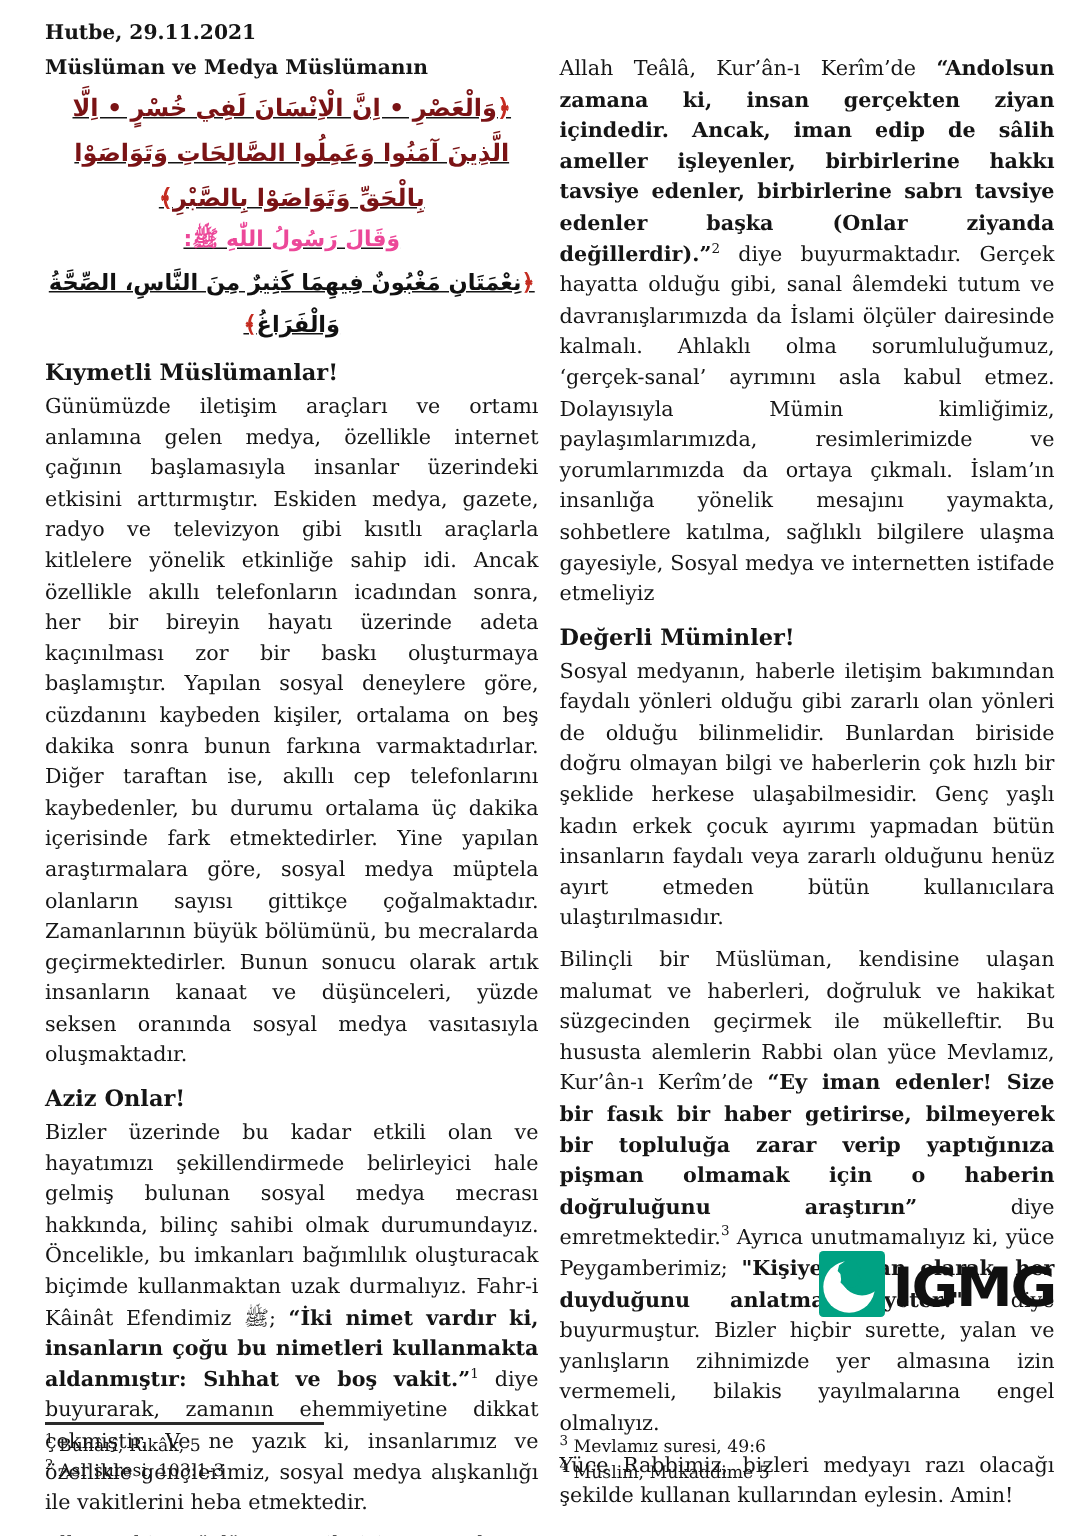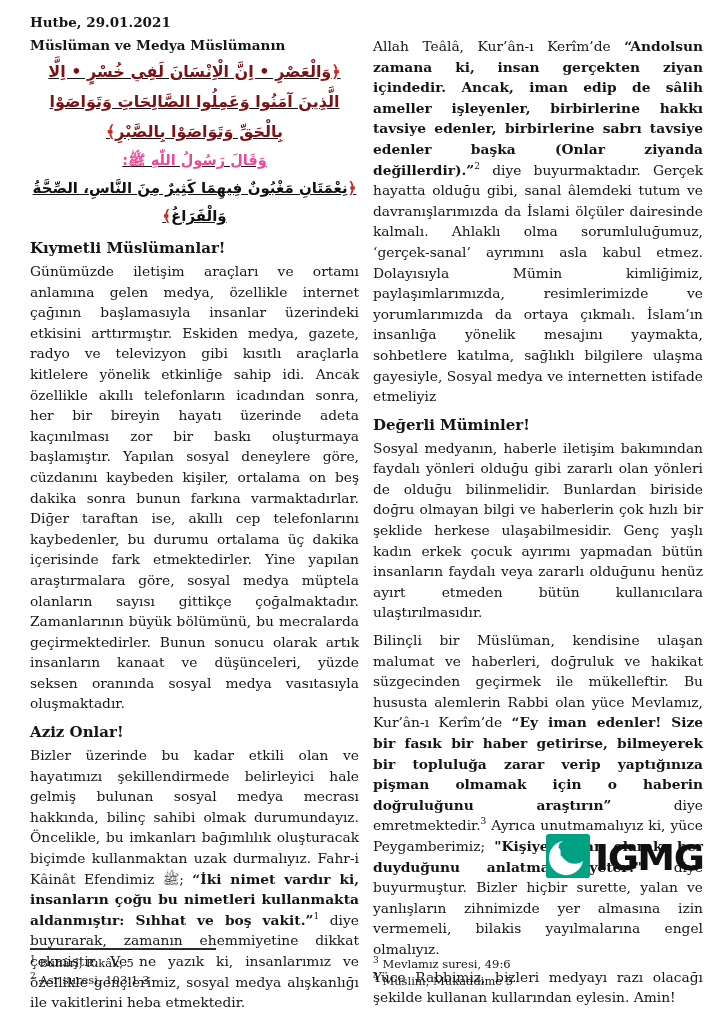--- a/index.html
+++ b/index.html
@@ -34,21 +34,21 @@
     font-family:"DejaVu Sans","Liberation Sans",sans-serif;font-weight:bold;
     font-size:38px;letter-spacing:-1.5px;line-height:1;color:#101010;transform:scaleY(0.95);
   }
 </style>
 </head>
 <body>
 
 <div class="page">
 
   <div class="col-left">
-    <div class="doc-date">Hutbe, 29.01.2021</div>
+    <div class="doc-date">Hutbe, 29.11.2021</div>
     <div class="doc-title">Müslüman ve Medya Müslümanın</div>
 
     <div class="arabic-block">
       <div class="arabic-verse" dir="rtl"><span class="ornament">﴿</span><span>وَالْعَصْرِ • اِنَّ الْاِنْسَانَ لَفِي خُسْرٍ • اِلَّا الَّذِينَ آمَنُوا وَعَمِلُوا الصَّالِحَاتِ وَتَوَاصَوْا بِالْحَقِّ وَتَوَاصَوْا بِالصَّبْرِ</span><span class="ornament">﴾</span></div>
       <div class="arabic-intro" dir="rtl">وَقَالَ رَسُولُ اللّٰهِ ﷺ:</div>
       <div class="arabic-hadith" dir="rtl"><span class="ornament">﴿</span><span>نِعْمَتَانِ مَغْبُونٌ فِيهِمَا كَثِيرٌ مِنَ النَّاسِ، الصِّحَّةُ وَالْفَرَاغُ</span><span class="ornament">﴾</span></div>
     </div>
 
     <div class="h">Kıymetli Müslümanlar!</div>
     <p class="p">Günümüzde iletişim araçları ve ortamı anlamına gelen medya, özellikle internet çağının başlamasıyla insanlar üzerindeki etkisini arttırmıştır. Eskiden medya, gazete, radyo ve televizyon gibi kısıtlı araçlarla kitlelere yönelik etkinliğe sahip idi. Ancak özellikle akıllı telefonların icadından sonra, her bir bireyin hayatı üzerinde adeta kaçınılması zor bir baskı oluşturmaya başlamıştır. Yapılan sosyal deneylere göre, cüzdanını kaybeden kişiler, ortalama on beş dakika sonra bunun farkına varmaktadırlar. Diğer taraftan ise, akıllı cep telefonlarını kaybedenler, bu durumu ortalama üç dakika içerisinde fark etmektedirler. Yine yapılan araştırmalara göre, sosyal medya müptela olanların sayısı gittikçe çoğalmaktadır. Zamanlarının büyük bölümünü, bu mecralarda geçirmektedirler. Bunun sonucu olarak artık insanların kanaat ve düşünceleri, yüzde seksen oranında sosyal medya vasıtasıyla oluşmaktadır.</p>

